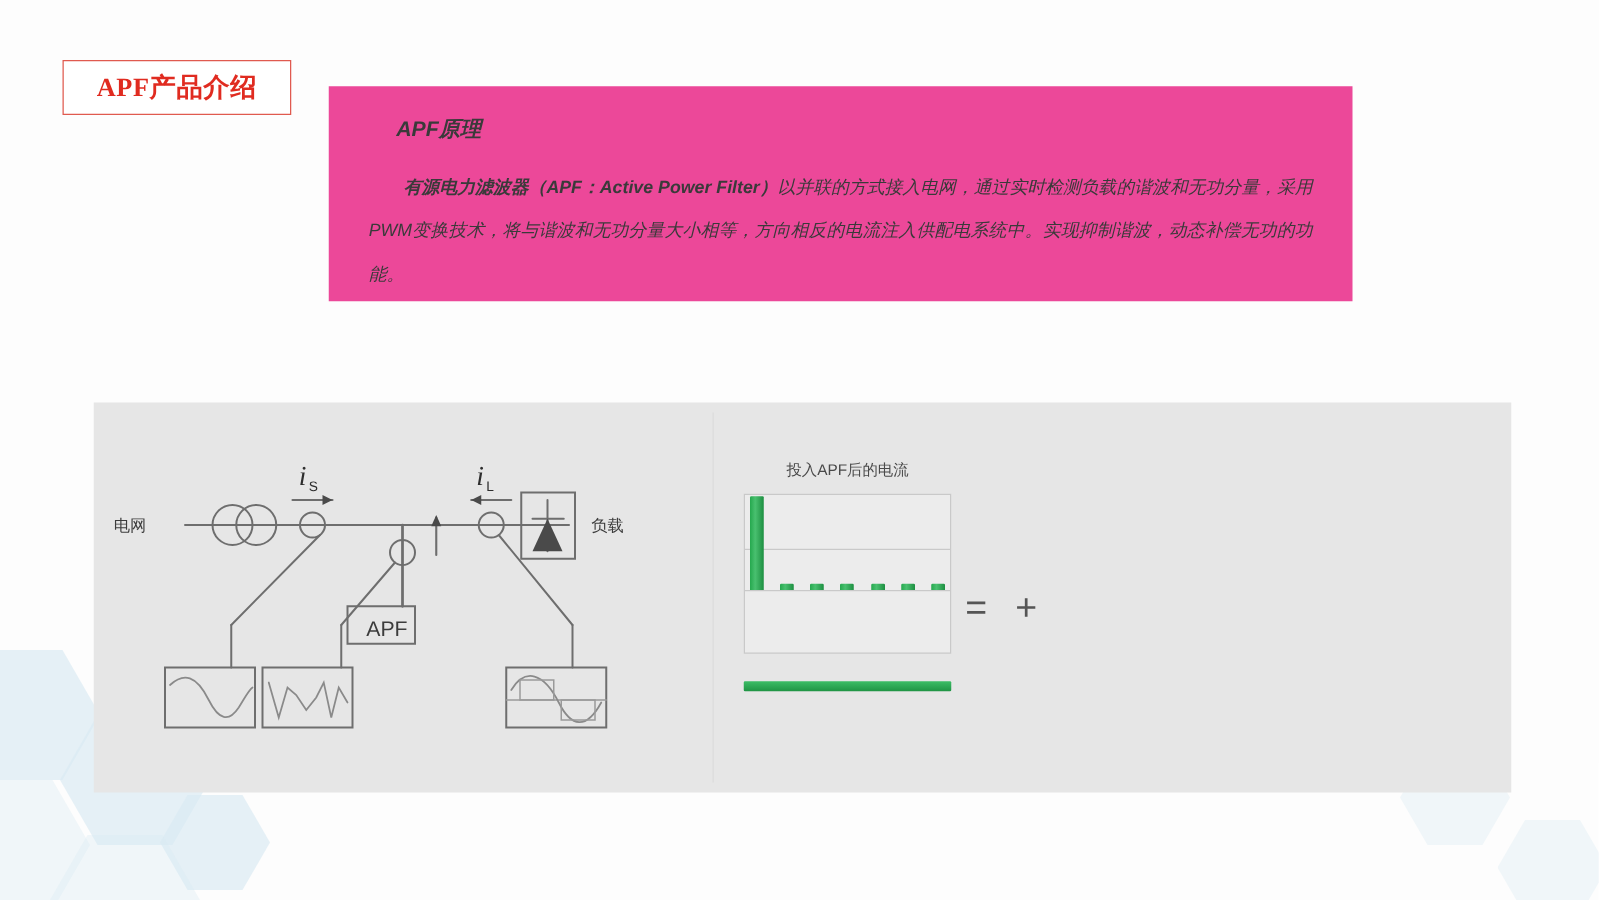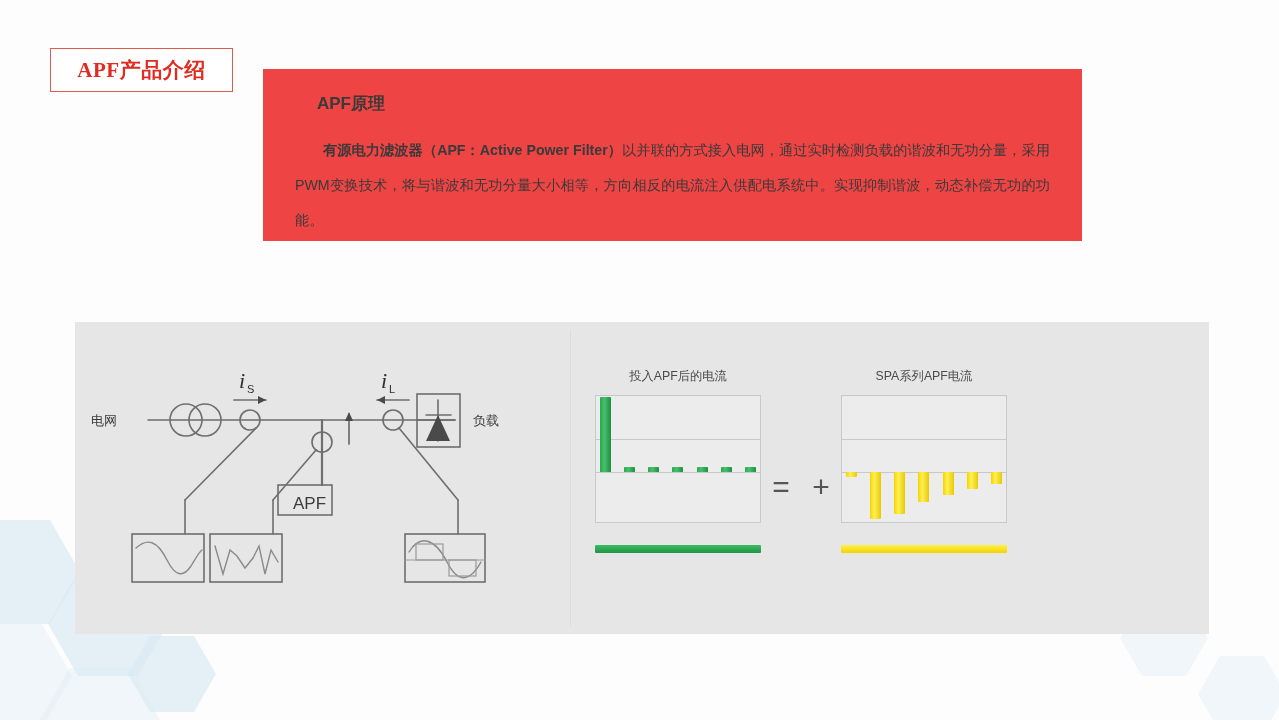--- a/index.html
+++ b/index.html
@@ -56,23 +56,24 @@
     font-family: Liberation Serif, serif;
   }
 
   
   .text-card {
     position: absolute;
     left: 263px;
     top: 69px;
     width: 819px;
     height: 172px;
-    background: #ef4444;
+    background: #ec4899;
     box-sizing: border-box;
     padding: 18px 24px 0 24px;
+    font-style: italic;
   }
   .card-heading {
     color: #3a3a3a;
     font-size: 17px;
     font-weight: bold;
     margin: 5px 0 0 30px;
   }
   .card-body {
     margin: 18px 8px 0 8px;
     color: #3a3a3a;
@@ -299,34 +300,17 @@
           </div>
         </div>
         <div class="baseline-bar" style="background:linear-gradient(to bottom,#3cbd66 0%,#1f9444 100%);"></div>
       </div>
 
       <div class="operator">=</div>
 
 
       <div class="operator">+</div>
 
-      <div class="chart-block">
-        <div class="chart-caption">SPA系列APF电流</div>
-        <div class="plot">
-          <div class="gridline" style="top:34%;"></div>
-          <div class="gridline" style="top:60%;"></div>
-          <div class="bars neg" style="top:60%;">
-            <div class="bar neg" style="height:5px;  background:linear-gradient(to right,#f5d400 0%,#ffef55 40%,#e8c900 100%);"></div>
-            <div class="bar neg" style="height:47px; background:linear-gradient(to right,#f5d400 0%,#ffef55 40%,#e8c900 100%);"></div>
-            <div class="bar neg" style="height:42px; background:linear-gradient(to right,#f5d400 0%,#ffef55 40%,#e8c900 100%);"></div>
-            <div class="bar neg" style="height:30px; background:linear-gradient(to right,#f5d400 0%,#ffef55 40%,#e8c900 100%);"></div>
-            <div class="bar neg" style="height:23px; background:linear-gradient(to right,#f5d400 0%,#ffef55 40%,#e8c900 100%);"></div>
-            <div class="bar neg" style="height:17px; background:linear-gradient(to right,#f5d400 0%,#ffef55 40%,#e8c900 100%);"></div>
-            <div class="bar neg" style="height:12px; background:linear-gradient(to right,#f5d400 0%,#ffef55 40%,#e8c900 100%);"></div>
-          </div>
-        </div>
-        <div class="baseline-bar" style="background:linear-gradient(to bottom,#fff04d 0%,#f2d400 100%);"></div>
-      </div>
 
       <div class="spacer-14"></div>
     </div>
   </div>
 </div>
 
 </body></html>

